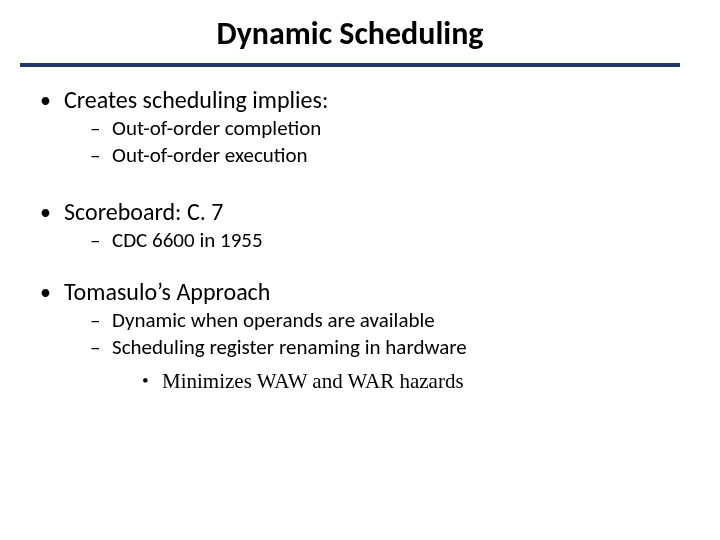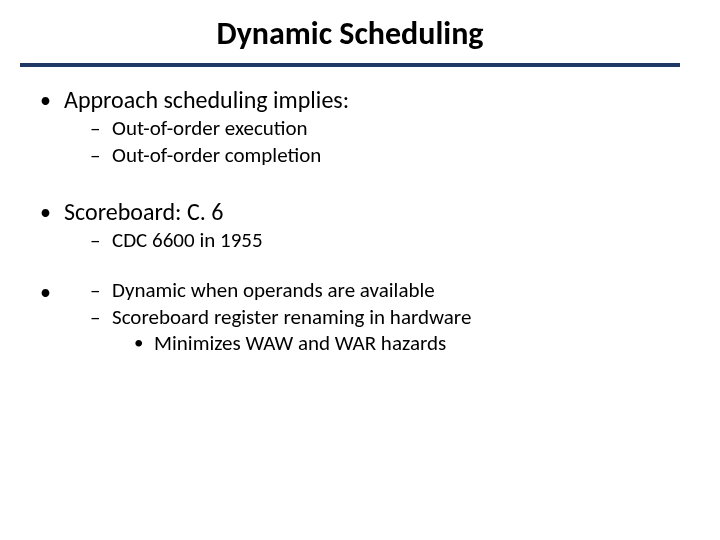--- a/index.html
+++ b/index.html
@@ -66,22 +66,23 @@
   }
   ul.lvl2 > li::before {
     content: "–";
     position: absolute;
     left: 0;
     top: 0;
     font-size: 21px;
   }
   ul.lvl3 {
     list-style: none;
-    margin: 0;
+    margin: 8px;
     padding: 0 0 0 22px;
+    font-family: Liberation Serif, serif;
   }
   ul.lvl3 > li {
     position: relative;
     padding-left: 20px;
     font-size: 21px;
     line-height: 1.25;
   }
   ul.lvl3 > li::before {
     content: "•";
     position: absolute;
@@ -101,44 +102,45 @@
 
 <div class="slide">
 
   <div class="title">Dynamic Scheduling</div>
   <div class="rule"></div>
 
   <div class="content">
     <ul class="lvl1">
 
       <li>
-        <span>Approach scheduling implies:</span>
+        <span>Creates scheduling implies:</span>
         <ul class="lvl2">
+          <li><span>Out-of-order completion</span></li>
           <li><span>Out-of-order execution</span></li>
-          <li><span>Out-of-order completion</span></li>
         </ul>
       </li>
 
       <div class="gap"></div>
 
 
       <li>
-        <span>Scoreboard: C. 6</span>
+        <span>Scoreboard: C. 7</span>
         <ul class="lvl2">
           <li><span>CDC 6600 in 1955</span></li>
         </ul>
       </li>
 
       <div class="gap-sm"></div>
 
       <li>
+        <span>Tomasulo’s Approach</span>
         <ul class="lvl2">
           <li><span>Dynamic when operands are available</span></li>
           <li>
-            <span>Scoreboard register renaming in hardware</span>
+            <span>Scheduling register renaming in hardware</span>
             <ul class="lvl3">
               <li><span>Minimizes WAW and WAR hazards</span></li>
             </ul>
           </li>
         </ul>
       </li>
 
     </ul>
   </div>
 

